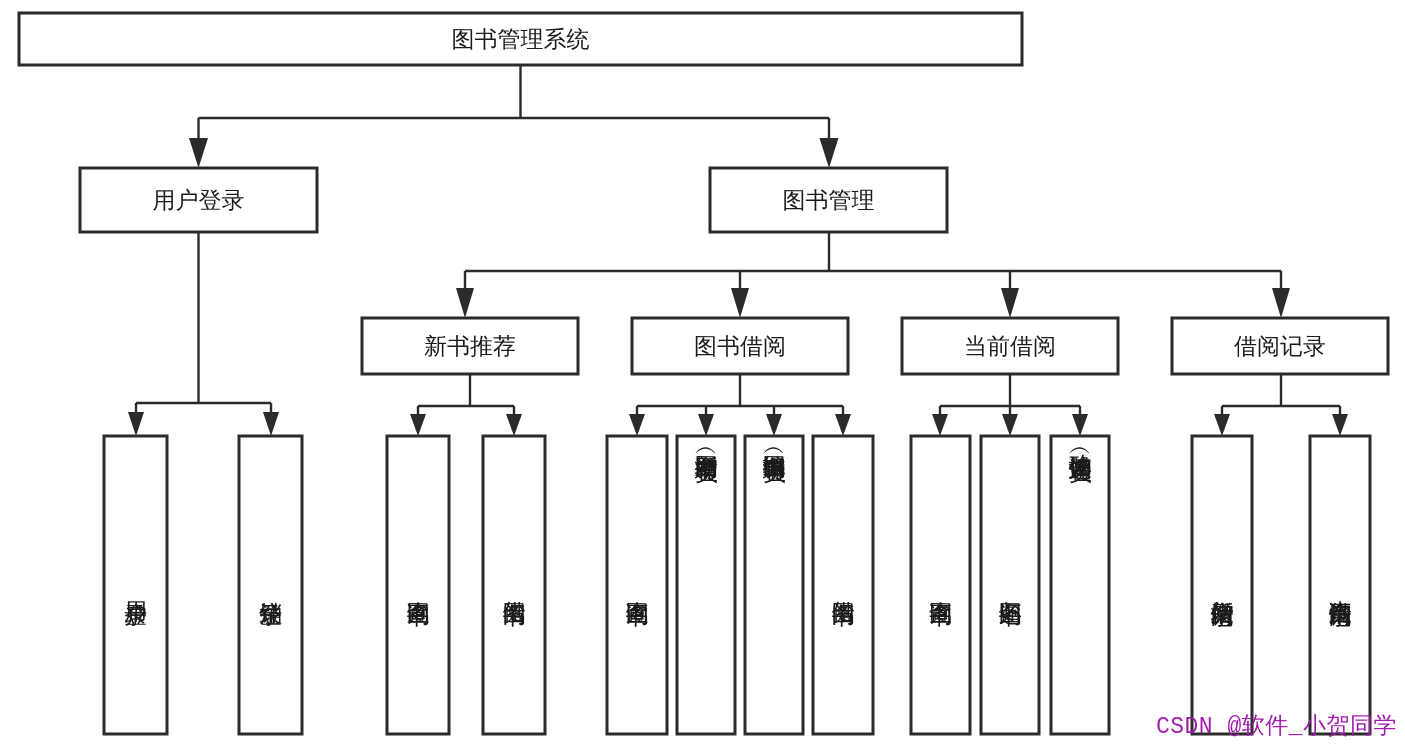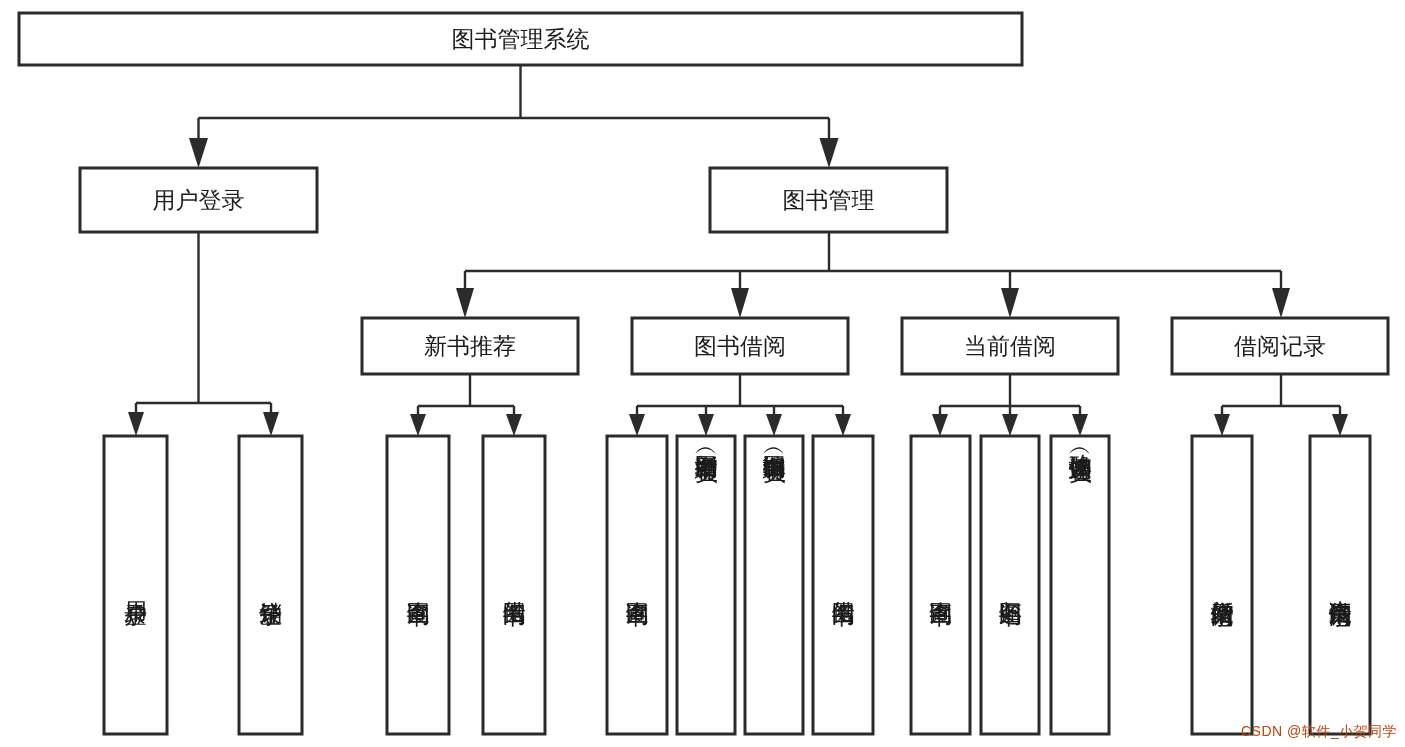--- a/index.html
+++ b/index.html
@@ -35,23 +35,23 @@
     position:absolute;
     display:flex;
     align-items:center;
     justify-content:center;
     pointer-events:none;
   }
   .watermark{
     position:absolute;
     right:8px;
     bottom:6px;
-    font-family:Liberation Sans, sans-serif;
-    font-size:14px;
-    color:#c2410c;
+    font-family:Liberation Mono, monospace;
+    font-size:23px;
+    color:#a21caf;
     letter-spacing:0.5px;
     white-space:nowrap;
   }
 </style>
 </head>
 <body>
 
 <div id="stage">
 
   <svg class="diagram" viewBox="0 0 1405 747">

